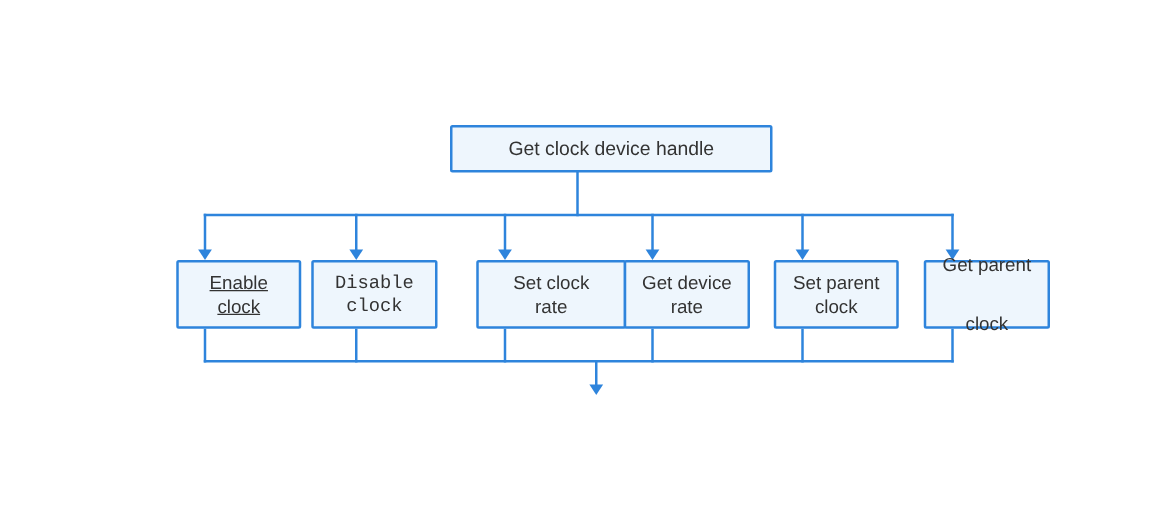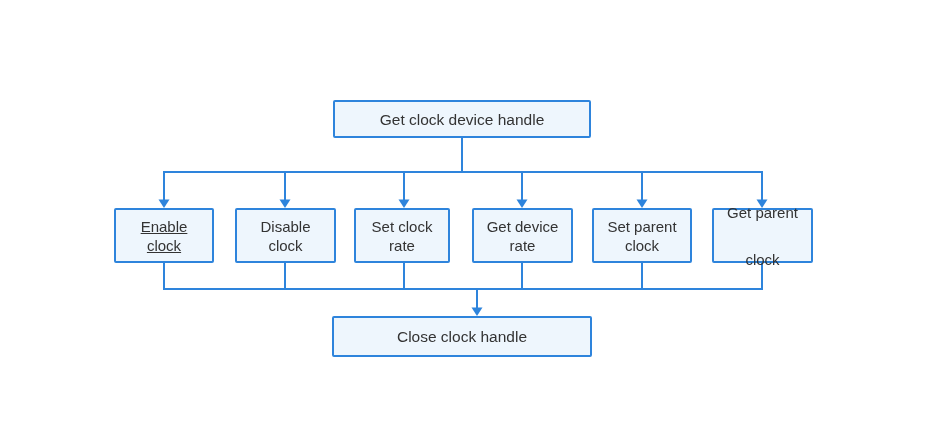--- a/index.html
+++ b/index.html
@@ -24,21 +24,21 @@
   .wires polygon{fill:var(--line);stroke:none;}
   .node{
     position:absolute;
     background:var(--node-fill);
     border:2px solid var(--node-border);
     border-radius:2px;
     color:var(--text);
     display:flex;flex-direction:column;
     align-items:center;justify-content:center;
     text-align:center;
-    font-size:15px;line-height:19px;
+    font-size:15px;line-height:19px;margin-left:27px;
   }
   .node.single{flex-direction:row;font-size:15.5px;}
   .ln{display:block;white-space:nowrap;}
 </style>
 </head>
 <body>
 
 <div class="canvas">
 
   <svg class="wires" viewBox="0 0 927 422" aria-hidden="true">
@@ -73,40 +73,39 @@
     <polygon points="471.5,307.5 482.5,307.5 477,316"></polygon>
   </svg>
 
   <div class="node single" style="left:333px;top:100px;width:258px;height:38px;">Get clock device handle</div>
 
   <div class="node" style="left:114px;top:208px;width:100px;height:55px;text-decoration:underline;">
     <span class="ln">Enable</span>
     <span class="ln">clock</span>
   </div>
 
-  <div class="node" style="left:235px;top:208px;width:101px;height:55px;">
+  <div class="node" style="left:222px;top:208px;width:101px;height:55px;font-family:Liberation Mono, monospace;">
     <span class="ln">Disable</span>
     <span class="ln">clock</span>
   </div>
 
-  <div class="node" style="left:354px;top:208px;width:96px;height:55px;">
+  <div class="node" style="left:354px;top:208px;width:120px;height:55px;">
     <span class="ln">Set clock</span>
     <span class="ln">rate</span>
   </div>
 
   <div class="node" style="left:472px;top:208px;width:101px;height:55px;">
     <span class="ln">Get device</span>
     <span class="ln">rate</span>
   </div>
 
   <div class="node" style="left:592px;top:208px;width:100px;height:55px;text-align:right;">
     <span class="ln">Set parent</span>
     <span class="ln">clock</span>
   </div>
 
   <div class="node" style="left:712px;top:208px;width:101px;height:55px;gap:28px;">
     <span class="ln">Get parent</span>
     <span class="ln">clock</span>
   </div>
 
-  <div class="node single" style="left:332px;top:316px;width:260px;height:41px;">Close clock handle</div>
 
 </div>
 
 </body></html>

